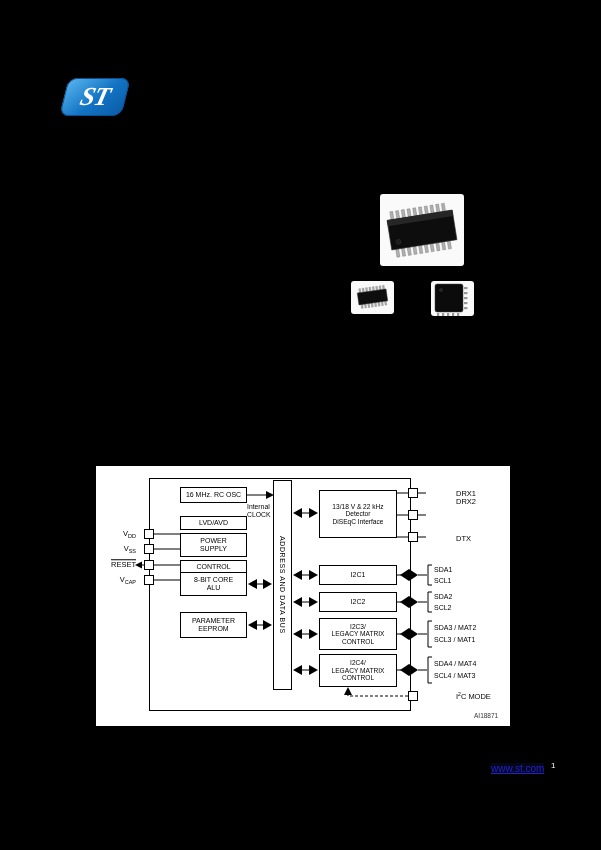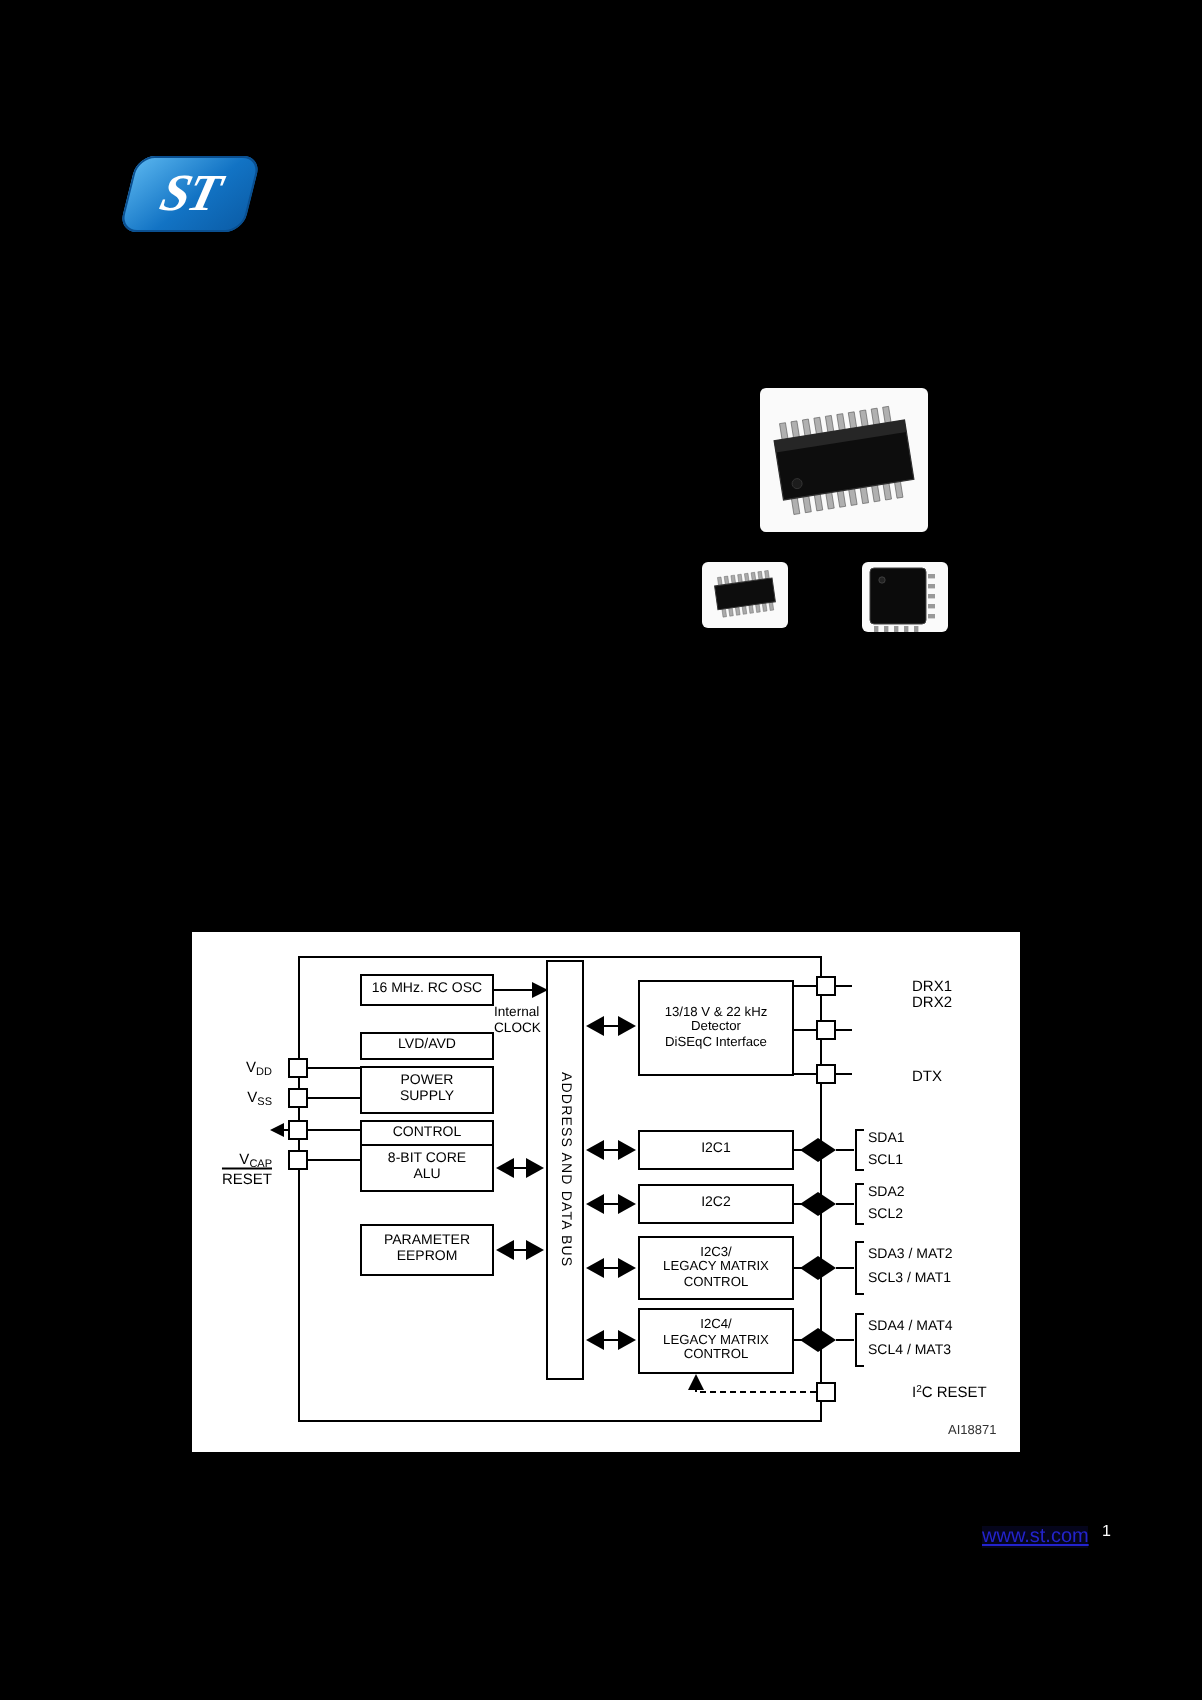--- a/index.html
+++ b/index.html
@@ -282,21 +282,21 @@
   <div class="pin" style="left:48px; top:78px;"></div>
   <div class="pin" style="left:48px; top:94px;"></div>
   <div class="pin" style="left:48px; top:109px;"></div>
 
   <div class="lp" style="top:68px;">
     <span>V</span><span class="sub">DD</span>
   </div>
   <div class="lp" style="top:83px;">
     <span>V</span><span class="sub">SS</span>
   </div>
-  <div class="lp" style="top:99px;margin-top:25px;">
+  <div class="lp" style="top:99px;">
     <span class="ovl">RESET</span><span class="sub"></span>
   </div>
   <div class="lp" style="top:114px;">
     <span>V</span><span class="sub">CAP</span>
   </div>
 
   <div class="pin" style="left:312px; top:22px;"></div>
   <div class="pin" style="left:312px; top:44px;"></div>
   <div class="pin" style="left:312px; top:66px;"></div>
   <div class="pin" style="left:312px; top:225px;"></div>
@@ -316,20 +316,20 @@
   <div class="grp wide" style="top:168px;">
     <div>SDA3 / MAT2</div>
     <div>SCL3 / MAT1</div>
   </div>
   <div class="grp wide" style="top:204px;">
     <div>SDA4 / MAT4</div>
     <div>SCL4 / MAT3</div>
   </div>
 
   <div class="rp" style="top:230px;">
-    <span>I</span><span class="sup">2</span><span>C RESET</span>
+    <span>I</span><span class="sup">2</span><span>C MODE</span>
   </div>
 
   <div class="caption">AI18871</div>
 </div>
 
 <a class="footer-link">www.st.com</a>
 <div class="page-num">1</div>
 
 </body></html>

